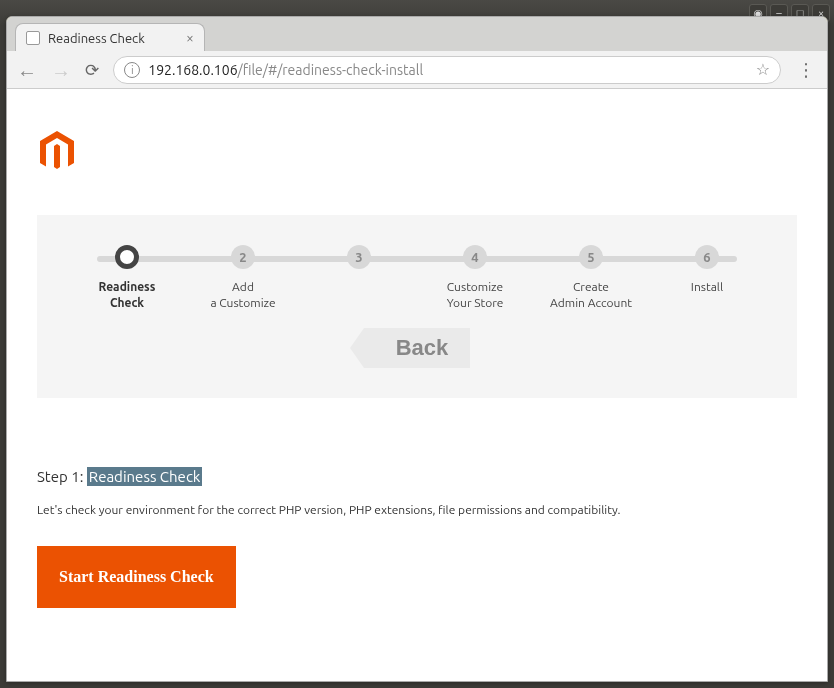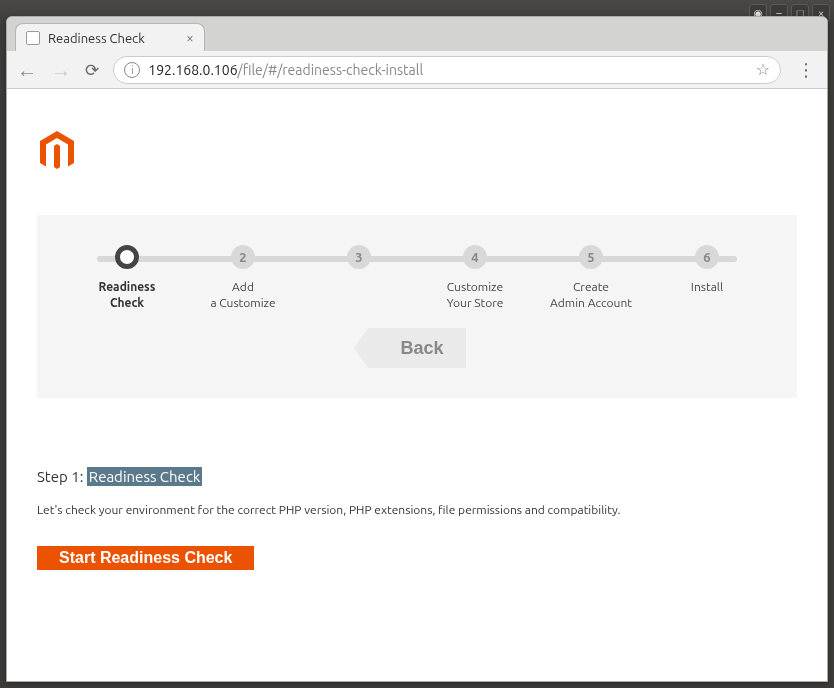--- a/index.html
+++ b/index.html
@@ -196,21 +196,21 @@
   .step.active .step-label { font-weight: bold; color: #333; }
 
   .nav-buttons {
     display: flex;
     justify-content: center;
     gap: 10px;
   }
   .btn-back, .btn-next {
     height: 40px;
     padding: 0 22px;
-    font-size: 18px;
+    font-size: 22px;
     font-weight: bold;
     display: flex;
     align-items: center;
     position: relative;
   }
   .btn-back {
     background: #eaeaea;
     color: #888;
     border: none;
     padding-left: 32px;
@@ -254,24 +254,25 @@
   .step-desc {
     margin-top: 18px;
     font-size: 12px;
     color: #333;
   }
   .btn-primary {
     margin-top: 30px;
     background: #eb5202;
     color: #fff;
     border: none;
-    padding: 3px 22px;
+    padding: 22px 22px;
     font-size: 16px;
     font-weight: 600;
     cursor: pointer;
+    font-family: Liberation Serif, serif;
   }
 </style>
 </head>
 <body>
 
 <div class="titlebar">
   <div class="titlebar-btn">◉</div>
   <div class="titlebar-btn">–</div>
   <div class="titlebar-btn">□</div>
   <div class="titlebar-btn">×</div>

